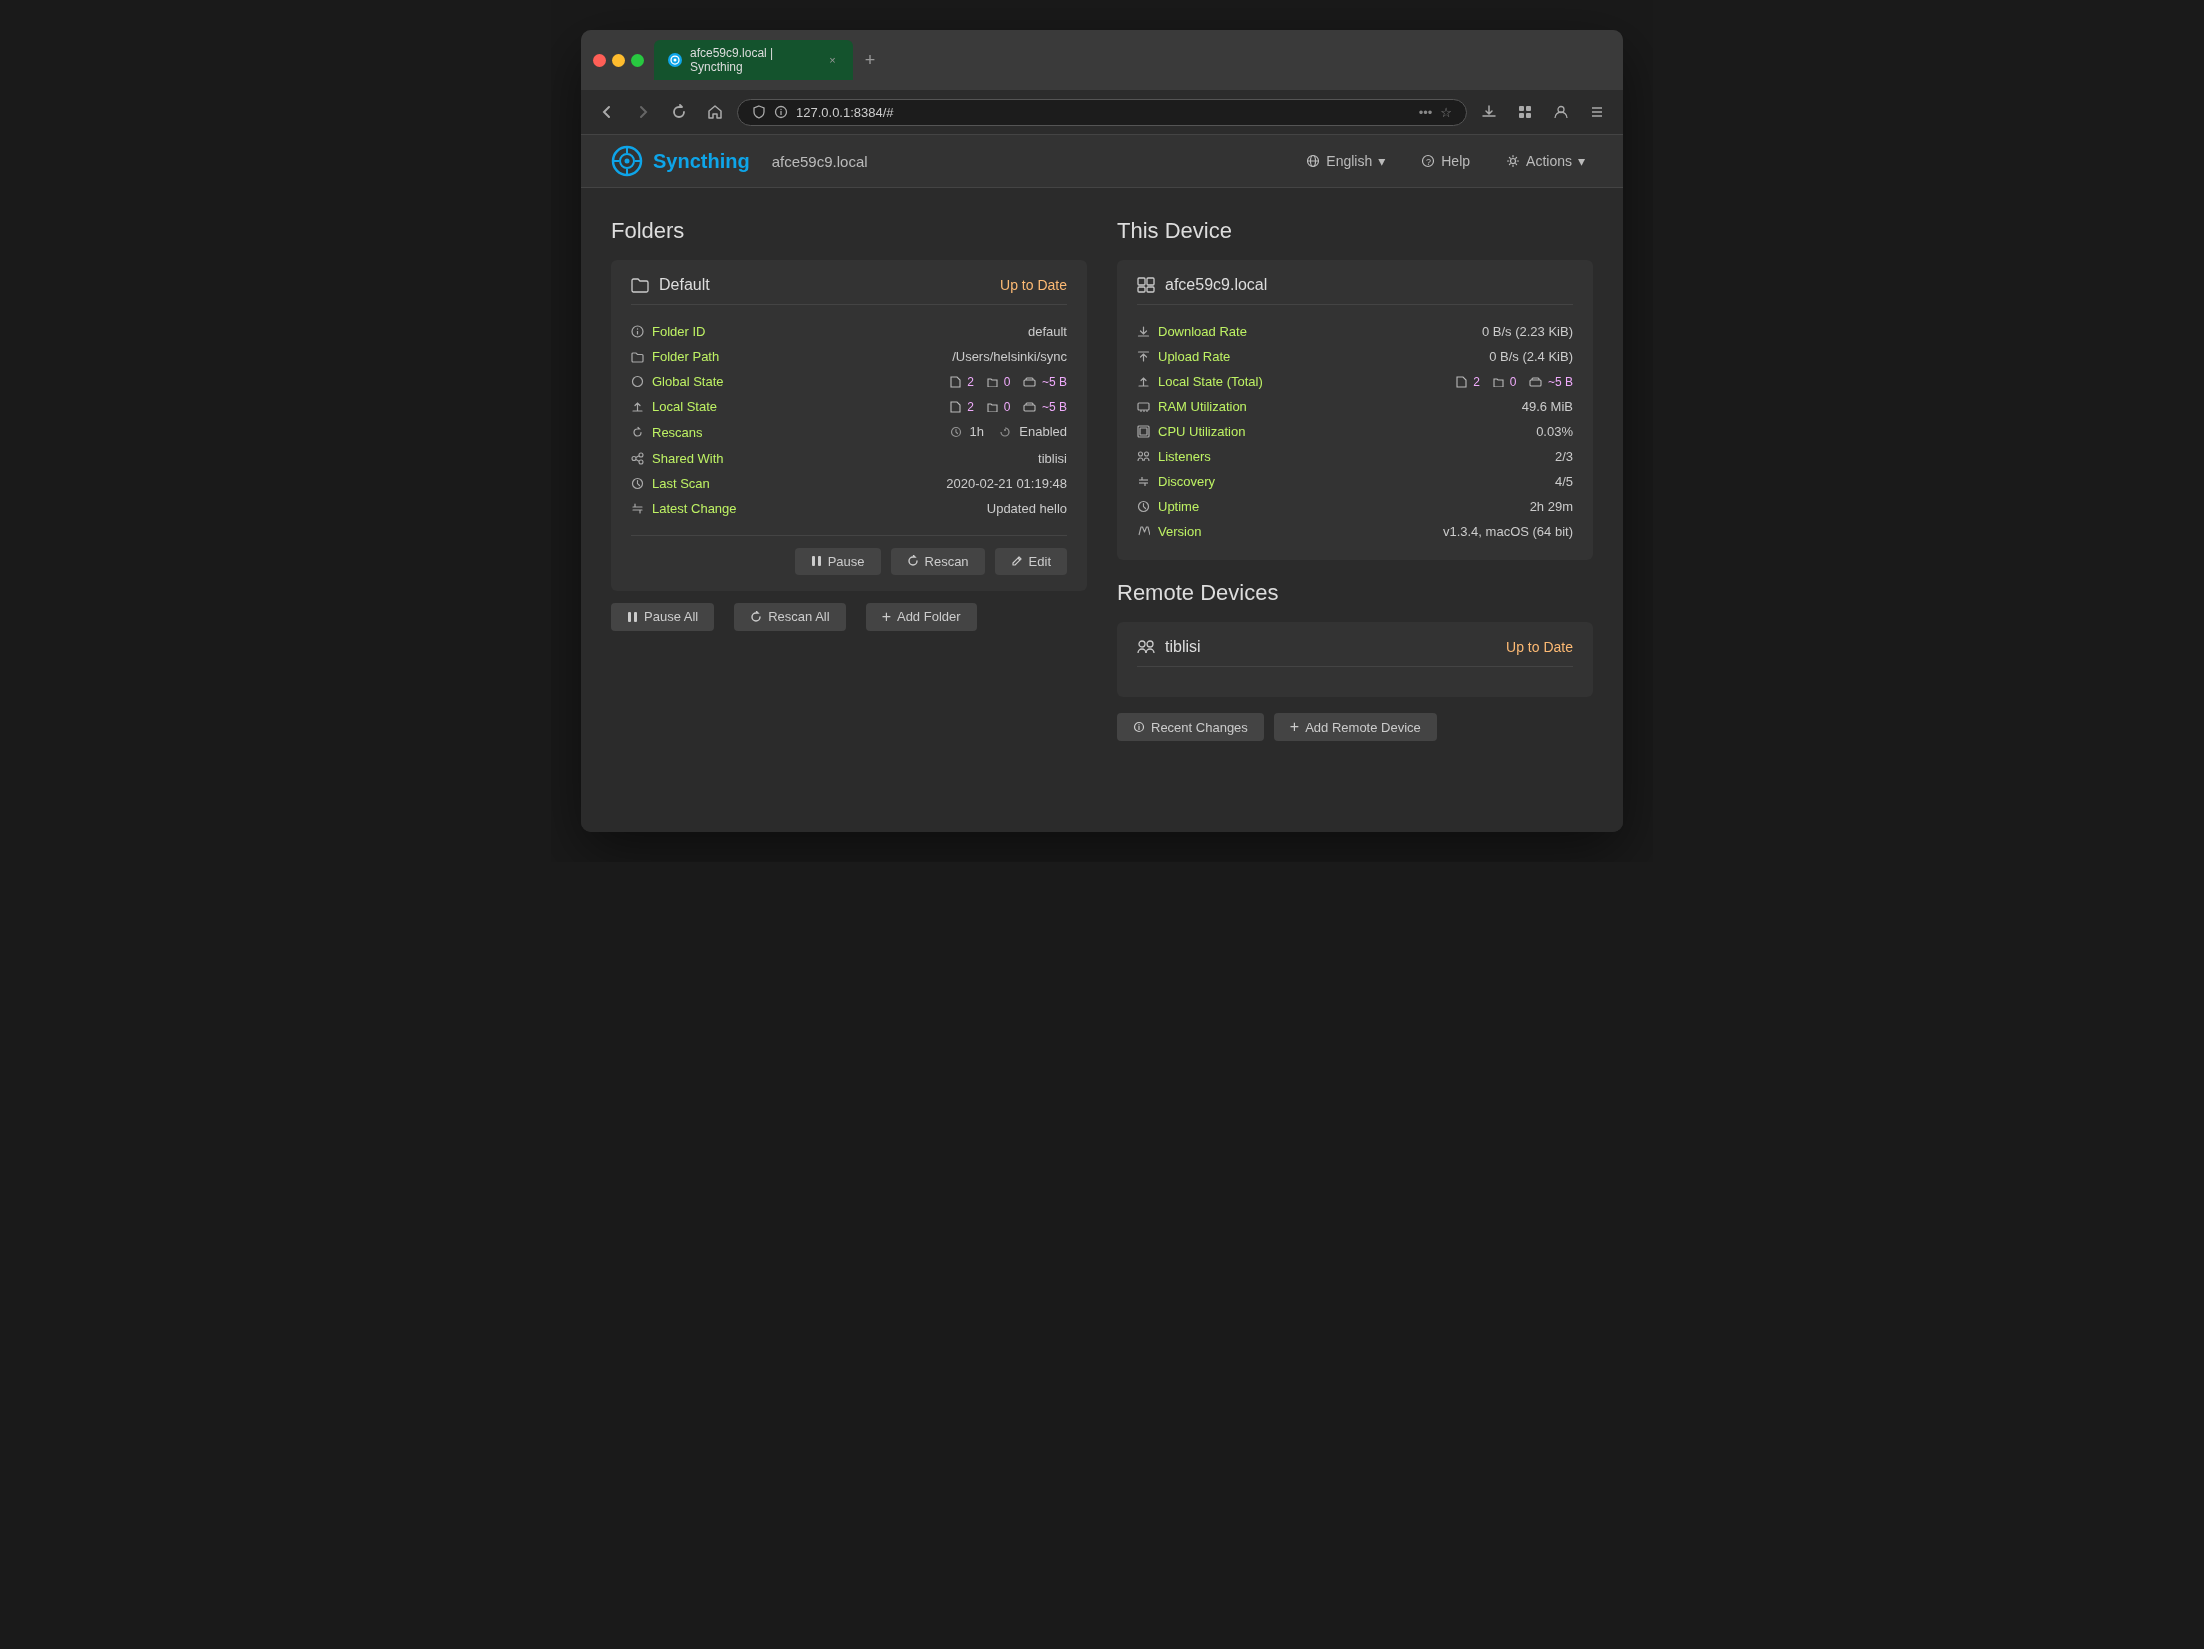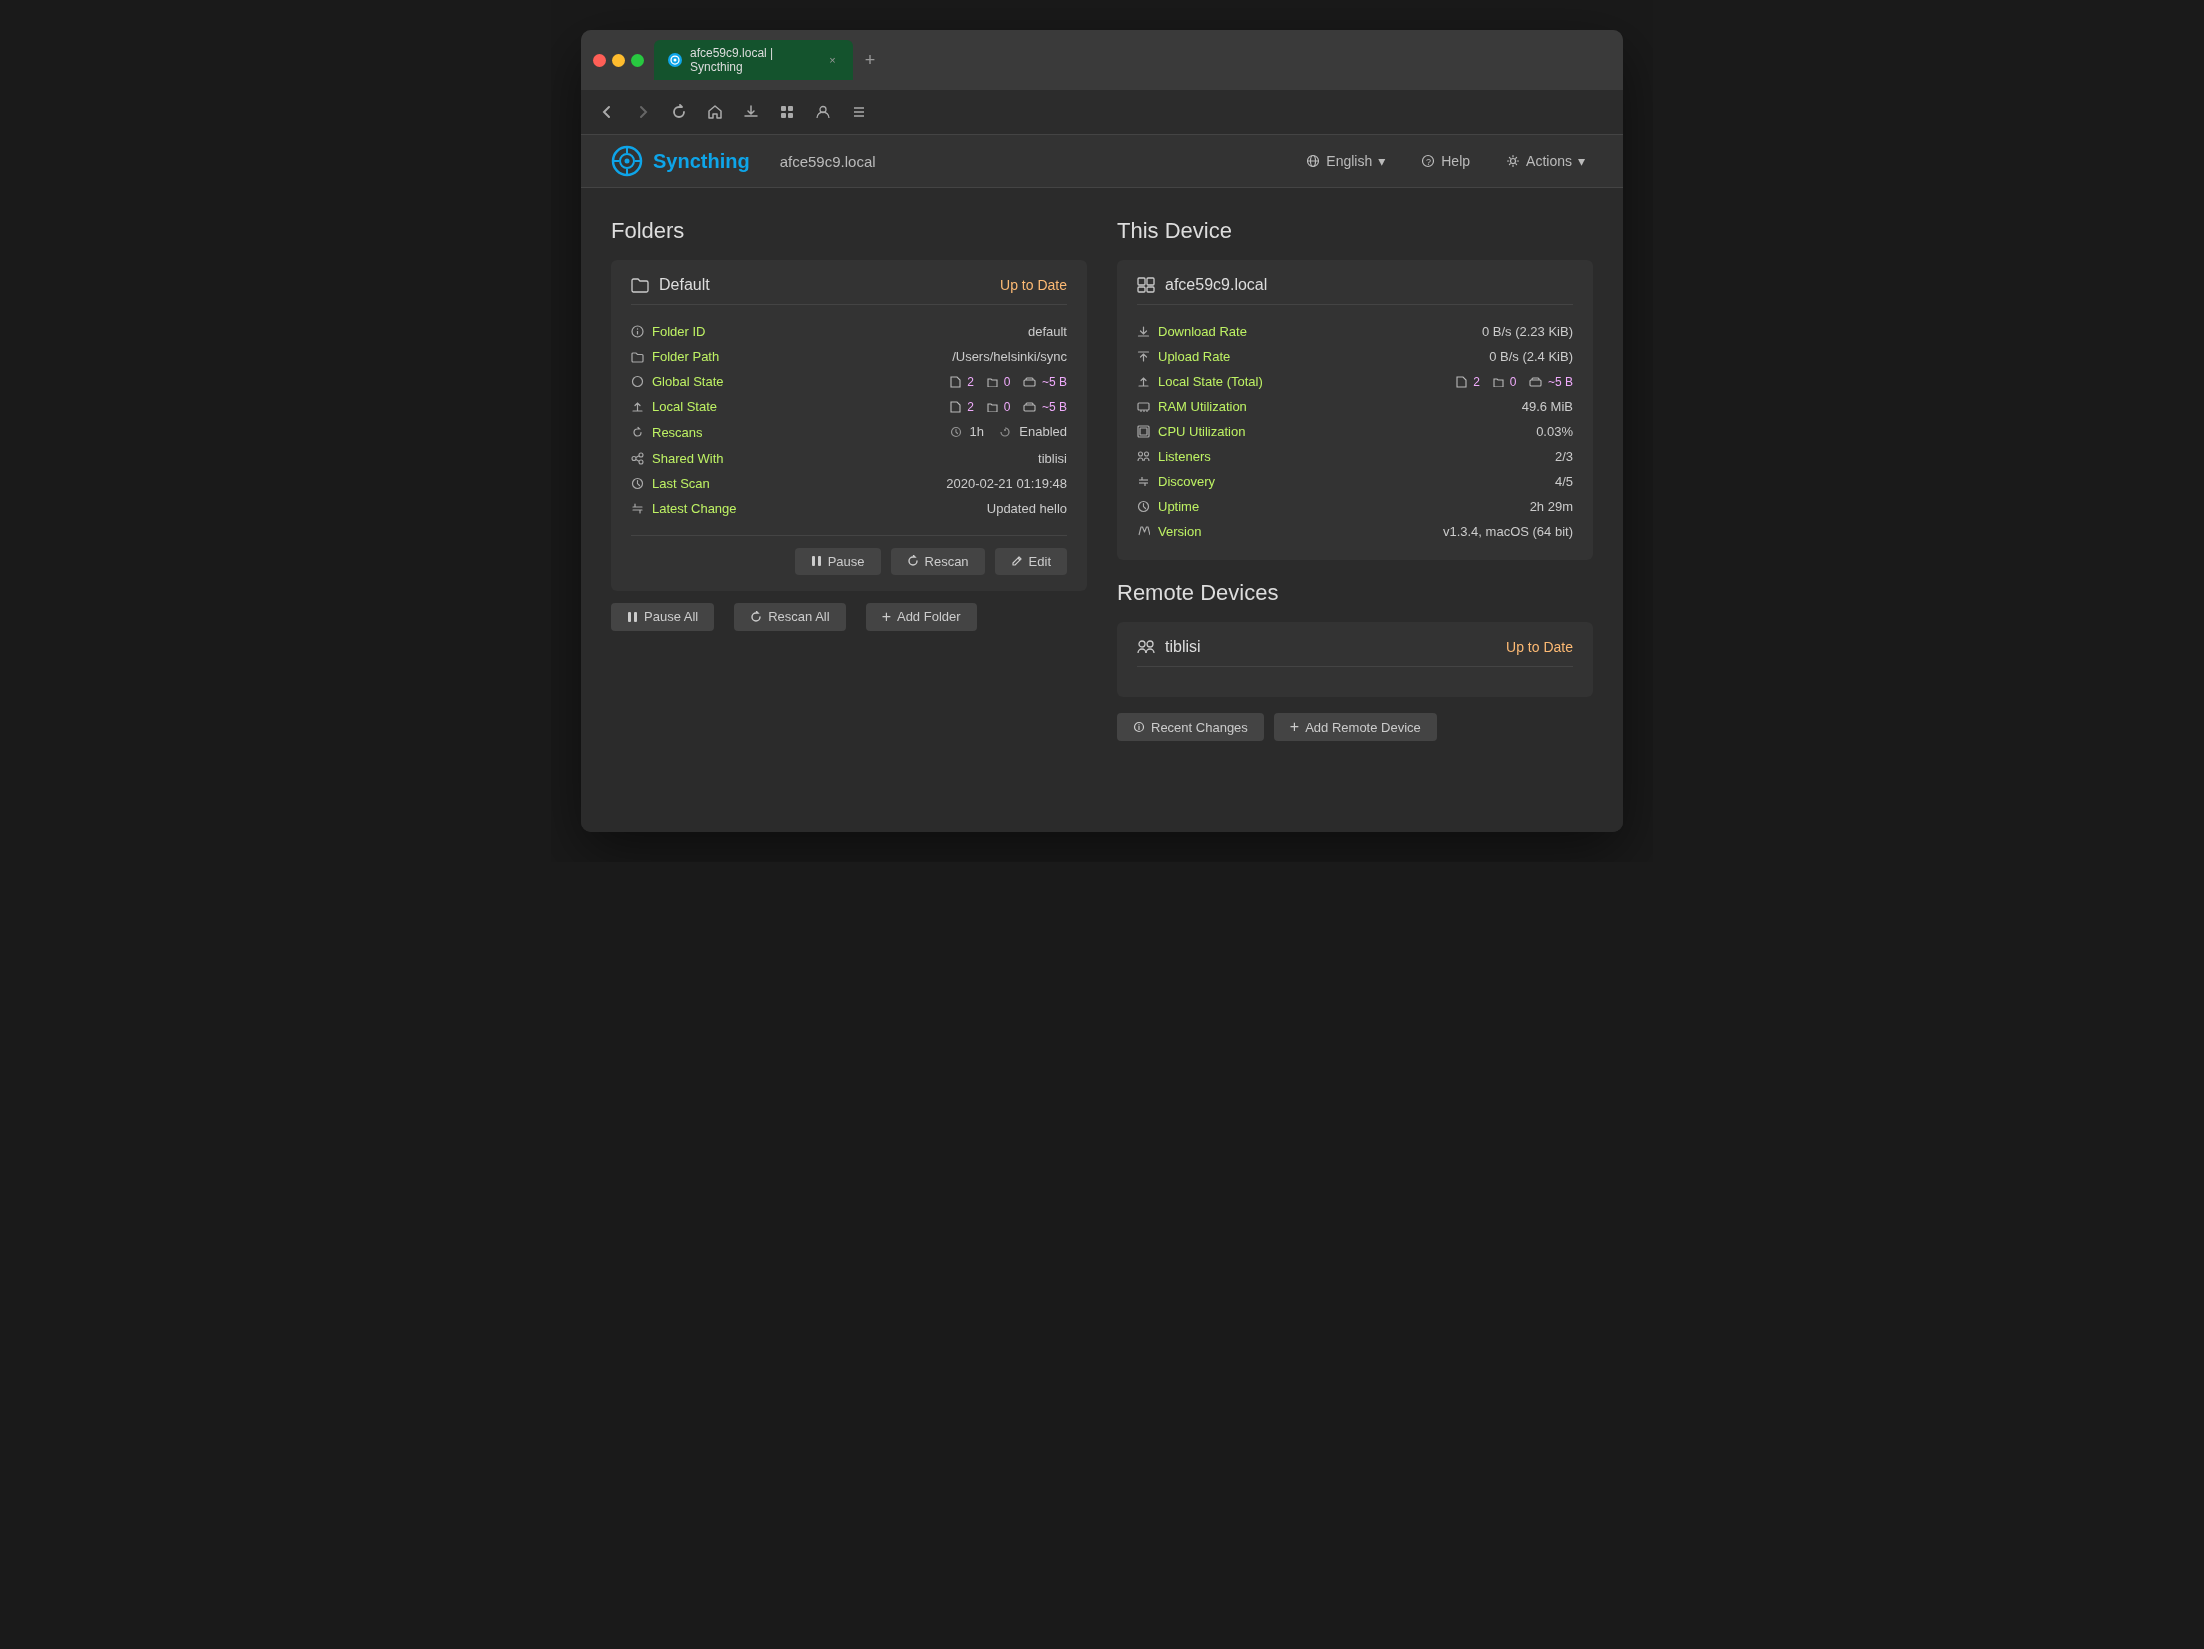--- a/index.html
+++ b/index.html
@@ -164,21 +164,21 @@
       padding: 10px 30px;
       display: flex;
       align-items: center;
       border-bottom: 1px solid #444;
     }
 
     .app-logo {
       display: flex;
       align-items: center;
       gap: 10px;
-      margin-right: 20px;
+      margin-right: 12px;
     }
 
     .logo-icon {
       width: 32px;
       height: 32px;
     }
 
     .app-name {
       color: #0ea5e9;
       font-size: 20px;
@@ -369,20 +369,35 @@
     </div>
     <div class="nav-btn">
       <svg width="16" height="16" viewBox="0 0 16 16">
           <path d="M13 8A5 5 0 1 1 8 3h3l-2-2" stroke="#aaa" stroke-width="1.8" fill="none" stroke-linecap="round" stroke-linejoin="round"></path>
         </svg>
     </div>
     <div class="nav-btn">
       <svg width="16" height="16" viewBox="0 0 16 16">
           <path d="M2 7l6-5 6 5v7H10v-4H6v4H2z" stroke="#aaa" stroke-width="1.5" fill="none" stroke-linejoin="round"></path>
         </svg>
+    </div>
+    <div class="address-bar">
+      <svg width="14" height="14" viewBox="0 0 14 14">
+          <path d="M7 1l5 2v4c0 3-2.5 5-5 6C4.5 12 2 10 2 7V3z" stroke="#aaa" fill="none" stroke-width="1.3"></path>
+        </svg>
+      <svg width="14" height="14" viewBox="0 0 14 14">
+          <circle cx="7" cy="7" r="5.5" stroke="#aaa" fill="none" stroke-width="1.3"></circle>
+          <line x1="7" y1="6" x2="7" y2="10" stroke="#aaa" stroke-width="1.3"></line>
+          <circle cx="7" cy="4.5" r="0.7" fill="#aaa"></circle>
+        </svg>
+      <span class="address-bar-url">127.0.0.1:8384/#</span>
+      <div class="address-bar-icons">
+        <span>•••</span>
+        <span>☆</span>
+      </div>
     </div>
     <div class="toolbar-right">
       <div class="nav-btn">
         <svg width="16" height="16" viewBox="0 0 16 16">
             <path d="M8 2v8M5 7l3 3 3-3" stroke="#aaa" stroke-width="1.5" fill="none" stroke-linecap="round"></path>
             <path d="M2 12h12" stroke="#aaa" stroke-width="1.5" stroke-linecap="round"></path>
           </svg>
       </div>
       <div class="nav-btn">
         <svg width="16" height="16" viewBox="0 0 16 16">

